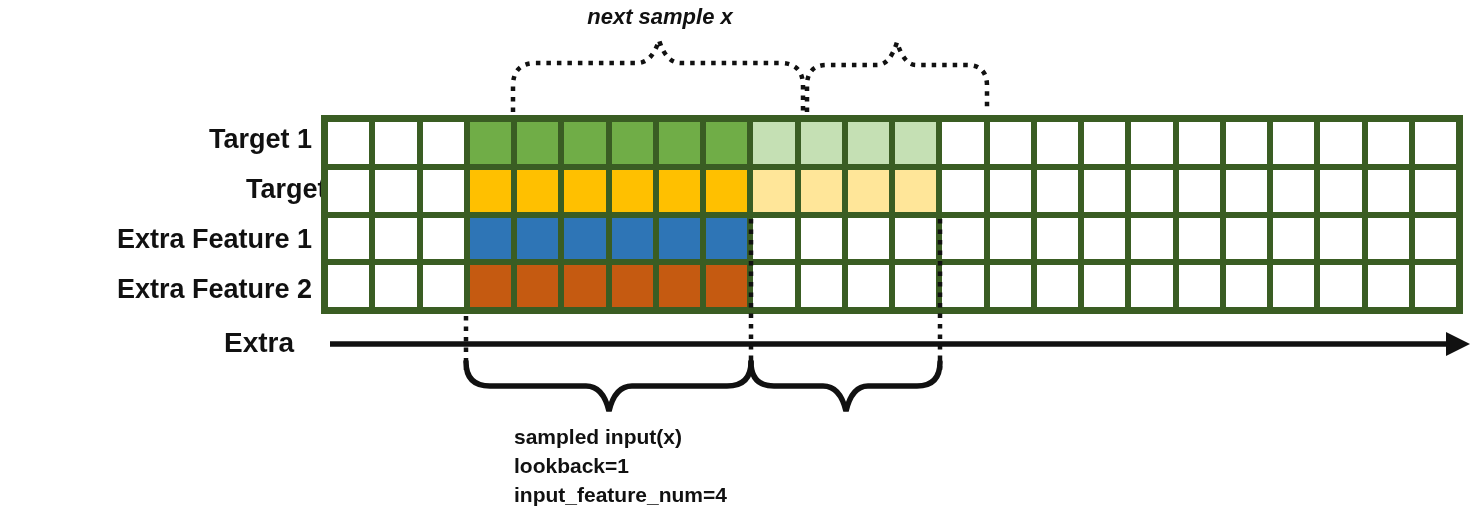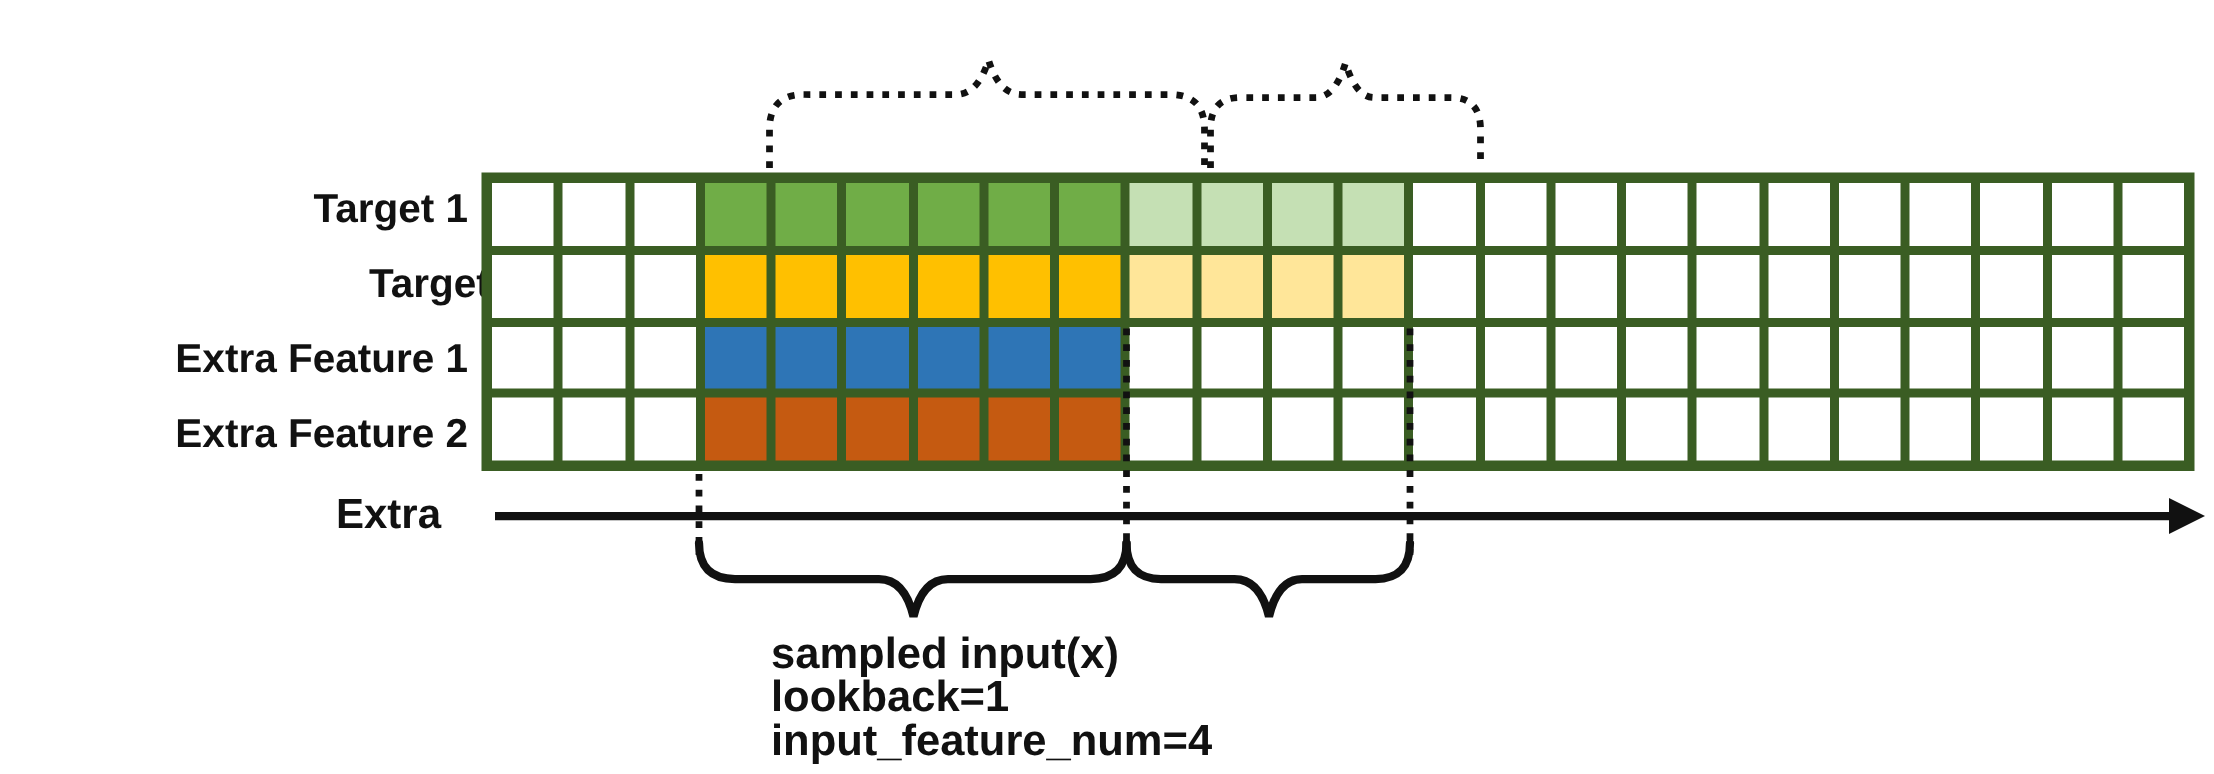--- a/index.html
+++ b/index.html
@@ -74,21 +74,21 @@
     left: 224px;
     top: 327px;
     font-size: 28px;
     font-weight: bold;
     color: #111;
   }
   
   .annotation {
     position: absolute;
     top: 422px;
-    font-size: 29px;
+    font-size: 21px;
     font-weight: 600;
     color: #111;
     line-height: 29px;
     white-space: nowrap;
   }
   #input-annotation { left: 514px; }
   #output-annotation { left: 771px; }
   
   #overlay {
     position: absolute;
@@ -96,20 +96,21 @@
     top: 0;
     pointer-events: none;
   }
 </style>
 </head>
 <body>
 
 <div id="canvas">
 
 
+  <div id="next-x-label" class="brace-label">next sample x</div>
 
   <div id="row-labels">
       <div class="row-label" style="top: 115px; height: 49.75px;">Target 1</div>
       <div class="row-label" style="top: 164.75px; height: 49.75px; padding-left: 37px;">Target 2</div>
       <div class="row-label" style="top: 214.5px; height: 49.75px;">Extra Feature 1</div>
       <div class="row-label" style="top: 264.25px; height: 49.75px;">Extra Feature 2</div>
     </div>
 
   <div id="sample-grid">
       <div class="cell" style="background: rgb(255, 255, 255);"></div>

